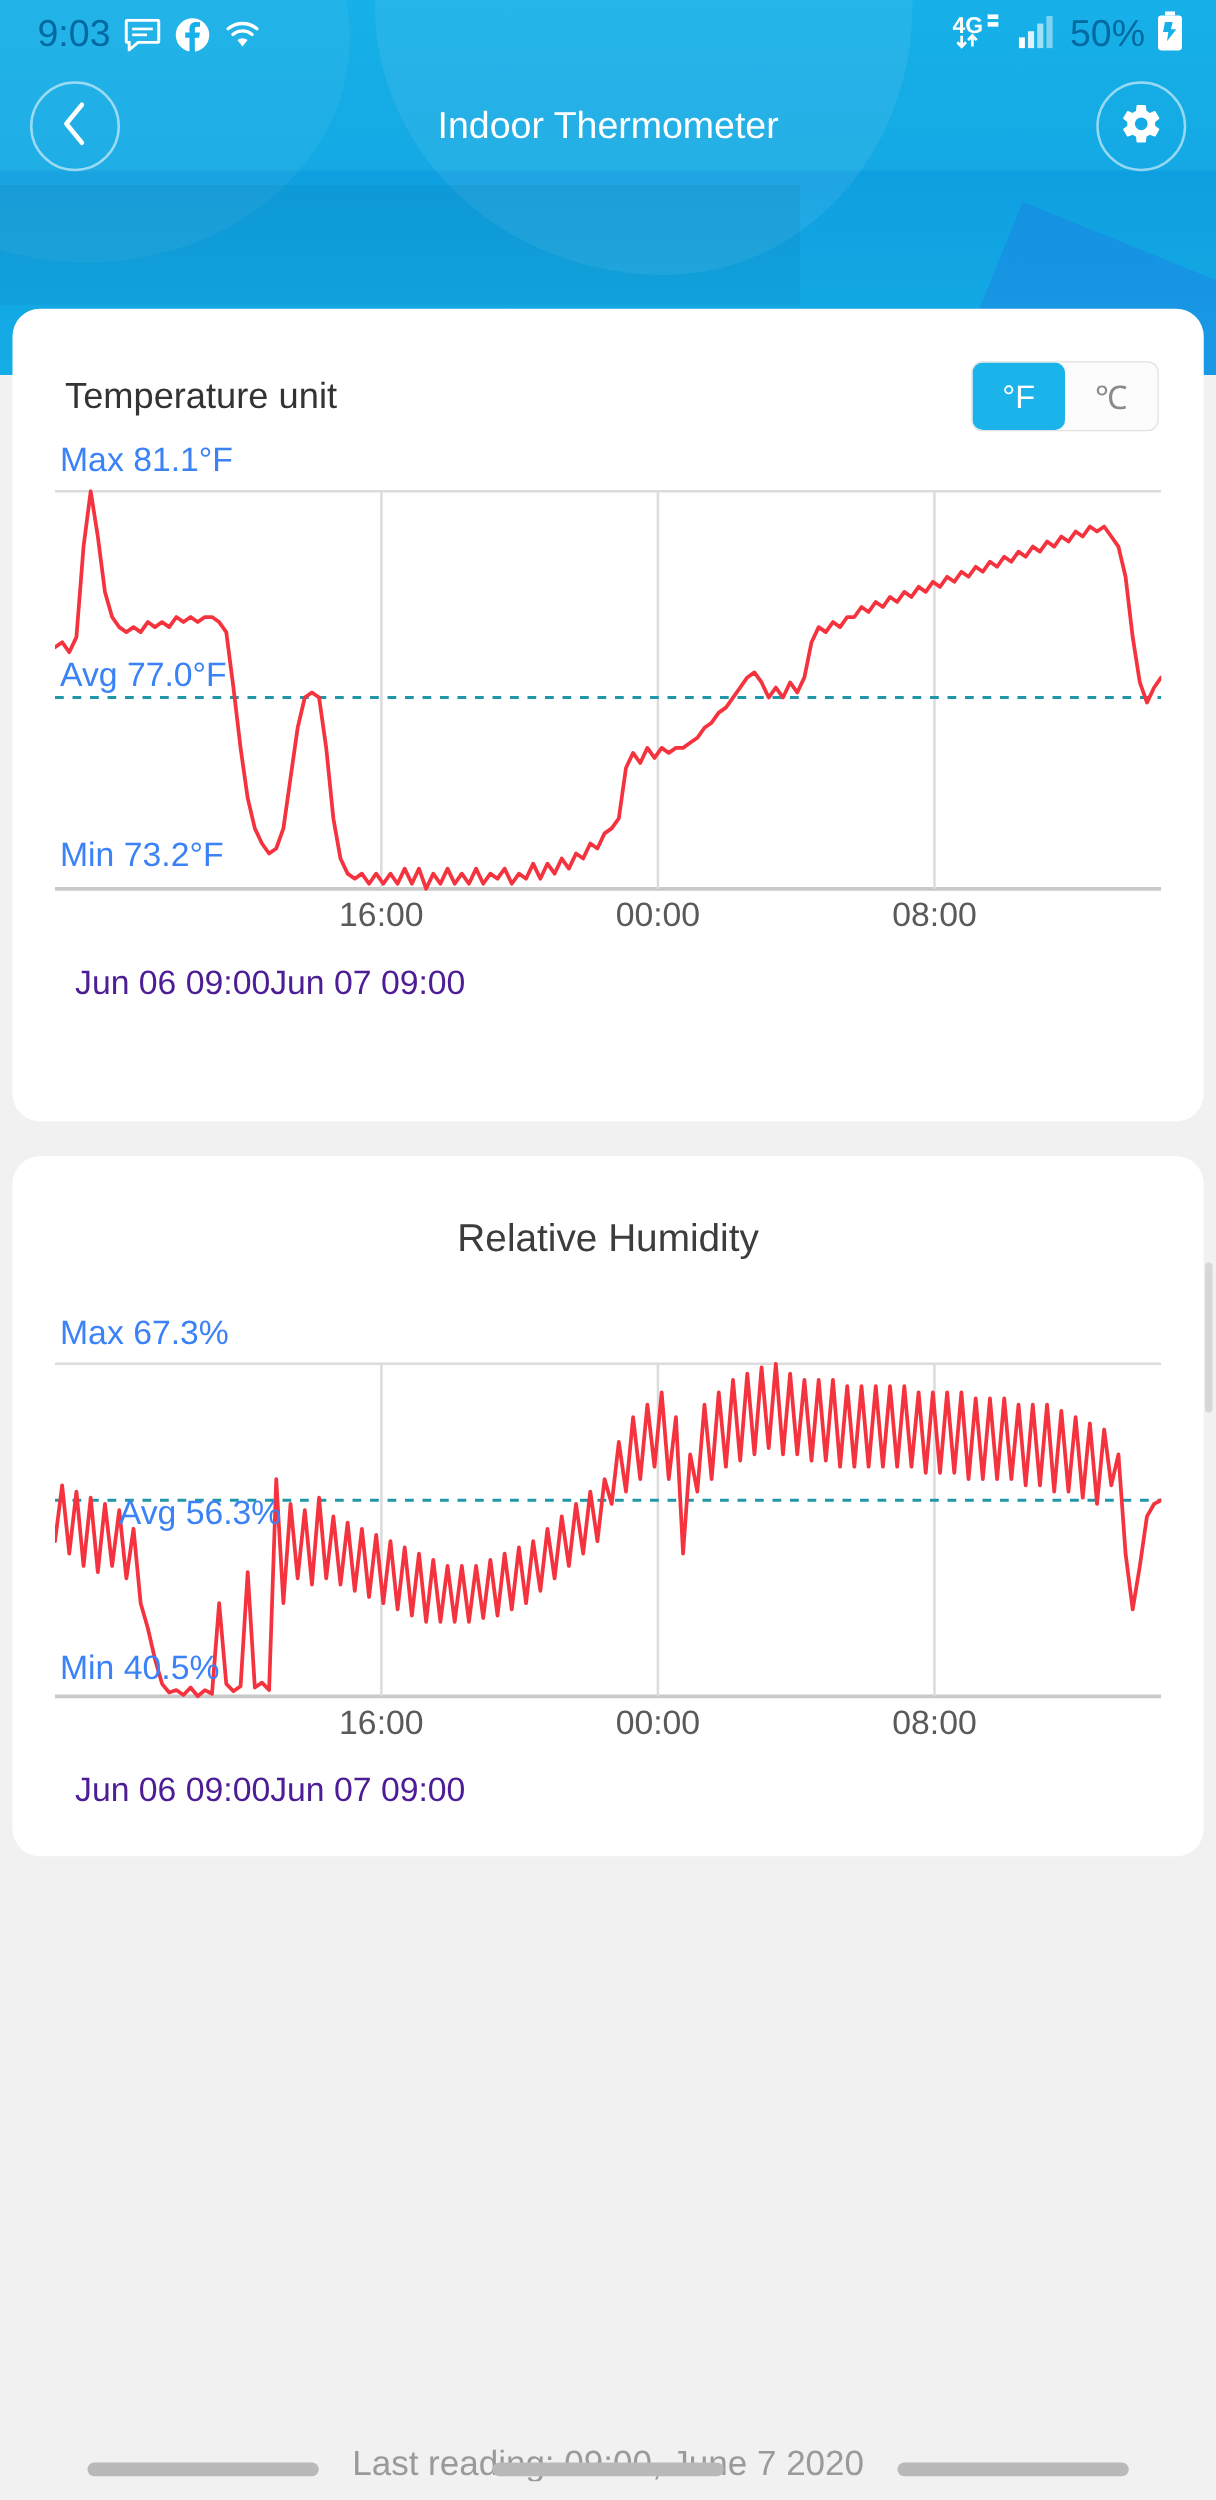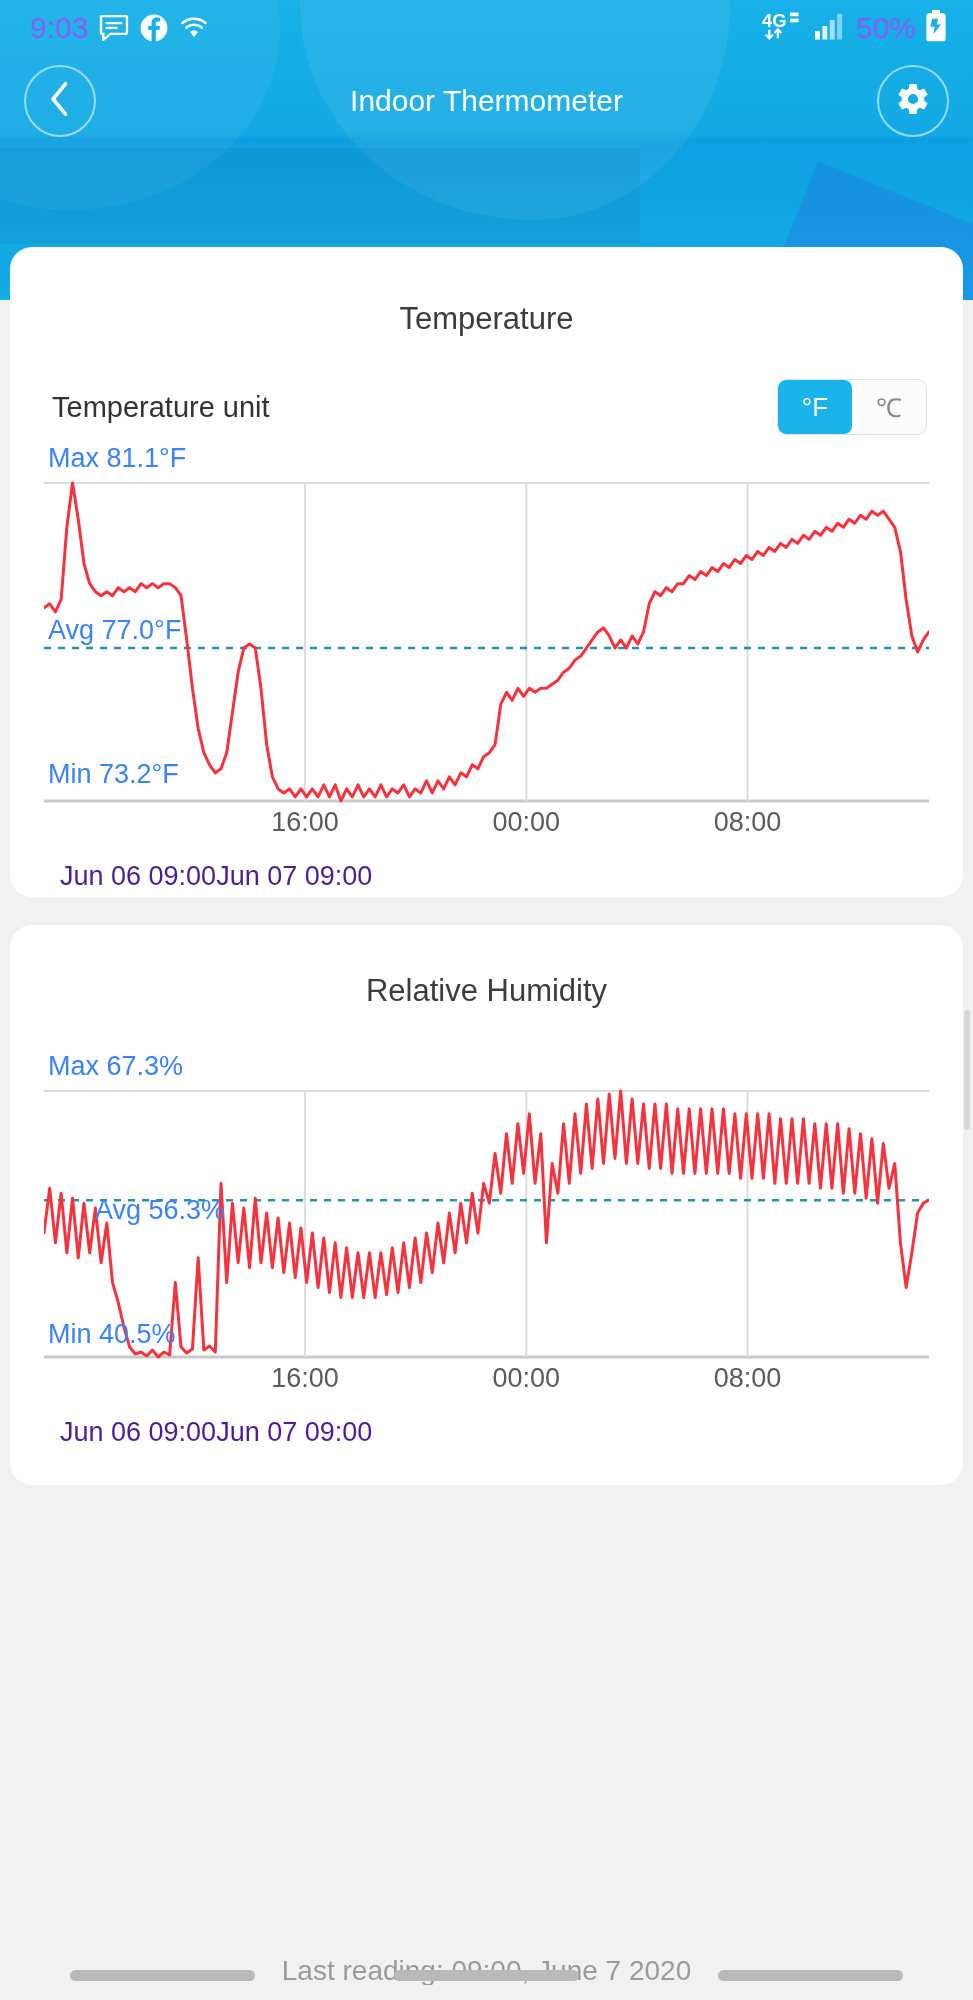--- a/index.html
+++ b/index.html
@@ -33,21 +33,21 @@
     transform: rotate(22deg);
   }
   .blob4 {
     position: absolute; left: 0px; top: 148px; width: 640px; height: 96px;
     background: rgba(0,0,0,0.045);
   }
 
   
   .statusbar {
     position: absolute; top: 0; left: 0; width: 973px; height: 55px;
-    display: flex; align-items: center; color: #8b5cf6;
+    display: flex; align-items: center; color: #0369a1;
   }
   .sb-left { display: flex; align-items: center; gap: 11px; margin-left: 30px; }
   .sb-time { font-size: 30px; letter-spacing: 0px; font-weight: 400; }
   .sb-right { margin-left: auto; margin-right: 26px; display: flex; align-items: center; gap: 9px; }
   .sb-batt-text { font-size: 30px; font-weight: 400; }
   .icon-white { fill: #ffffff; display: block; }
 
   
   .navbar {
     position: absolute; top: 56px; left: 0; width: 973px; height: 90px;
@@ -223,21 +223,20 @@
       <span>
         <svg width="36" height="36" viewBox="0 0 24 24">
           <path fill="#fff" d="M19.4 13a7.6 7.6 0 000-2l2.1-1.6a.5.5 0 00.1-.6l-2-3.4a.5.5 0 00-.6-.2l-2.5 1a7.3 7.3 0 00-1.7-1L14.5 2.4a.5.5 0 00-.5-.4h-4a.5.5 0 00-.5.4L9.2 5.2a7.3 7.3 0 00-1.7 1l-2.5-1a.5.5 0 00-.6.2l-2 3.4a.5.5 0 00.1.6L4.6 11a7.6 7.6 0 000 2l-2.1 1.6a.5.5 0 00-.1.6l2 3.4a.5.5 0 00.6.2l2.5-1a7.3 7.3 0 001.7 1l.3 2.8a.5.5 0 00.5.4h4a.5.5 0 00.5-.4l.3-2.8a7.3 7.3 0 001.7-1l2.5 1a.5.5 0 00.6-.2l2-3.4a.5.5 0 00-.1-.6zM12 15.4A3.4 3.4 0 1115.4 12 3.4 3.4 0 0112 15.4z"></path>
         </svg>
       </span>
     </div>
   </div>
 
 
   <div class="card" id="card-temp">
-    <div class="card-title">Temperature</div>
 
     <div class="unit-row">
       <div class="unit-label">Temperature unit</div>
       <div class="unit-toggle">
         <div class="unit-opt sel">°F</div>
         <div class="unit-opt">℃</div>
       </div>
     </div>
 
     <div class="chart-wrap" style="margin-top:42px;">

